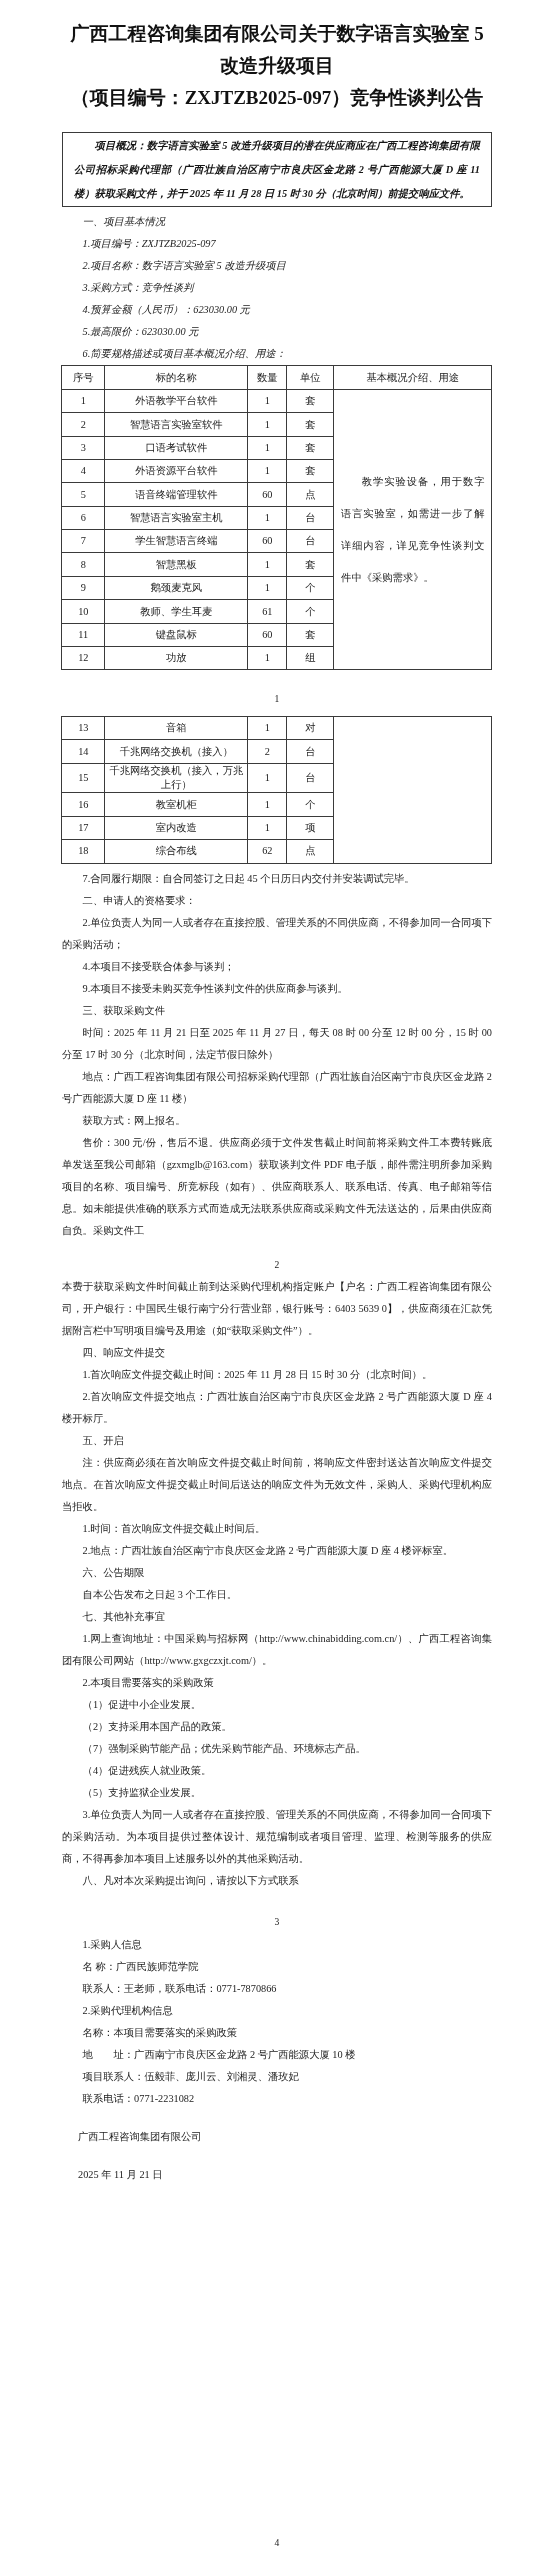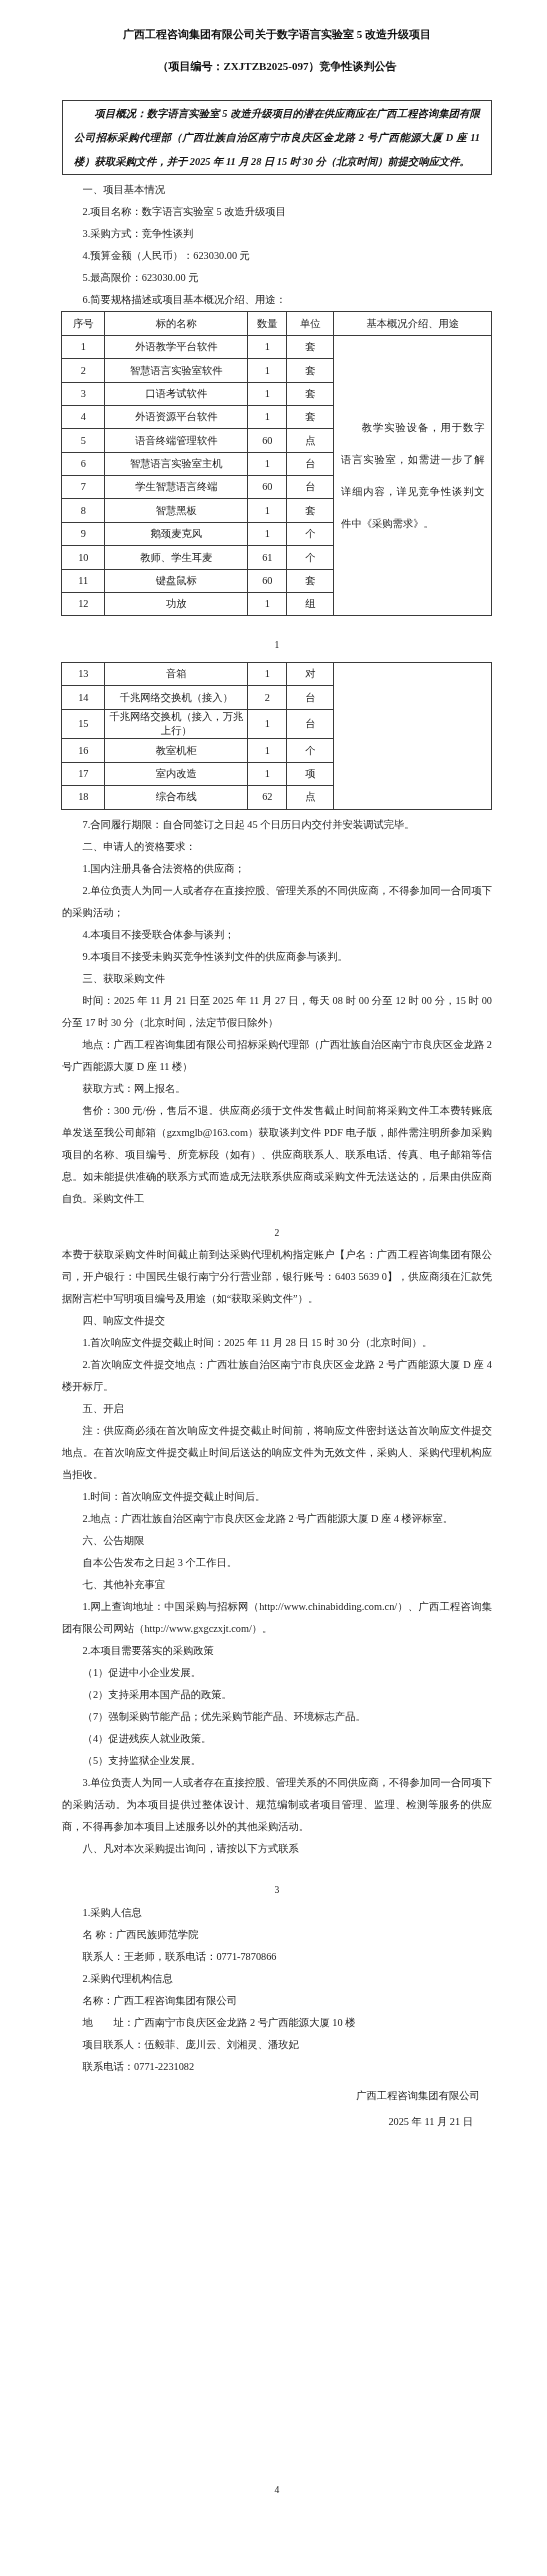--- a/index.html
+++ b/index.html
@@ -3,68 +3,69 @@
 <meta charset="utf-8">
 <style>
   html,body{margin:0;padding:0;}
   body{
     width:548px;height:2576px;overflow:hidden;background:#ffffff;
     font-family:"Liberation Serif","DejaVu Serif",serif;
     color:#1c1c1c;
   }
   .page{padding:0 56px 0 62px;}
   
-  .doc-title{margin:18px 0 0 0;text-align:center;font-size:11px;font-weight:bold;line-height:32px;color:#111;}
+  .doc-title{margin:18px 0 0 0;text-align:center;font-size:19px;font-weight:bold;line-height:32px;color:#111;}
   .doc-title .t-line{display:block;}
   
   .overview-box{border:0.7px solid #3a3a3a;margin:18px 0 0 0;padding:0.7px 11px;font-style:italic;}
   .overview-box p{margin:0;font-size:10.3px;font-weight:bold;line-height:24px;text-align:justify;text-indent:2em;color:#161616;}
   
   .paras p{margin:0;font-size:10.3px;line-height:22px;text-align:justify;color:#1c1c1c;}
   .paras p.indent{text-indent:2em;}
-  #sec-page1{margin-top:4.1px;}
+  #sec-page1{margin-top:4.1px;font-style:italic;}
   #sec-page2{margin-top:4.1px;}
   
   table.items-table{border-collapse:collapse;width:430px;margin-left:-0.7px;table-layout:fixed;}
   table.items-table th,table.items-table td{
     border:0.7px solid #3a3a3a;font-size:10.3px;font-weight:normal;
     text-align:center;vertical-align:middle;height:21px;line-height:13.7px;padding:0.7px 1.4px;color:#1c1c1c;
   }
   table.items-table td.desc-cell{
     text-align:justify;text-indent:2em;line-height:32px;padding:0 6.8px;vertical-align:middle;font-size:10.3px;margin-left:12px;
   }
   table.items-table td.desc-empty{border-left:0.7px solid #3a3a3a;}
   
   .page-num{text-align:center;font-size:9.6px;line-height:22px;color:#222;}
   .pn1{margin:18px 0 5.5px 0;}
   .pn2{margin:12.3px 0 0 0;}
   .pn3{margin:19px 0 1.4px 0;}
   .pn4{margin:346px 0 0 0;}
   
   .signature{margin-top:6.8px;}
-  .signature p{margin:4px;font-size:10.3px;line-height:22px;text-align:right;color:#1c1c1c;}
+  .signature p{margin:16px;font-size:10.3px;line-height:22px;color:#1c1c1c;}
   .sig-company{padding-right:8.2px;}
   .sig-date{padding-right:15px;}
 </style>
 </head>
 <body>
 
 <div class="page">
 
   <h1 class="doc-title">
     <span class="t-line">广西工程咨询集团有限公司关于数字语言实验室 5 改造升级项目</span>
     <span class="t-line">（项目编号：ZXJTZB2025-097）竞争性谈判公告</span>
   </h1>
 
   <div class="overview-box">
     <p>项目概况：数字语言实验室 5 改造升级项目的潜在供应商应在广西工程咨询集团有限公司招标采购代理部（广西壮族自治区南宁市良庆区金龙路 2 号广西能源大厦 D 座 11 楼）获取采购文件，并于 2025 年 11 月 28 日 15 时 30 分（北京时间）前提交响应文件。</p>
   </div>
 
   <div class="paras" id="sec-page1">
       <p class="indent">一、项目基本情况</p>
+      <p class="indent">1.项目编号：ZXJTZB2025-097</p>
       <p class="indent">2.项目名称：数字语言实验室 5 改造升级项目</p>
       <p class="indent">3.采购方式：竞争性谈判</p>
       <p class="indent">4.预算金额（人民币）：623030.00 元</p>
       <p class="indent">5.最高限价：623030.00 元</p>
       <p class="indent">6.简要规格描述或项目基本概况介绍、用途：</p>
     </div>
 
   <table class="items-table">
     <colgroup>
       <col style="width:43px">
@@ -206,21 +207,20 @@
           <td>综合布线</td>
           <td>62</td>
           <td>点</td>
         </tr>
       </tbody>
   </table>
 
   <div class="paras" id="sec-page2">
       <p class="indent">7.合同履行期限：自合同签订之日起 45 个日历日内交付并安装调试完毕。</p>
       <p class="indent">二、申请人的资格要求：</p>
-      <p class="indent">1.国内注册具备合法资格的供应商；</p>
       <p class="indent">2.单位负责人为同一人或者存在直接控股、管理关系的不同供应商，不得参加同一合同项下的采购活动；</p>
       <p class="indent">4.本项目不接受联合体参与谈判；</p>
       <p class="indent">9.本项目不接受未购买竞争性谈判文件的供应商参与谈判。</p>
       <p class="indent">三、获取采购文件</p>
       <p class="indent">时间：2025 年 11 月 21 日至 2025 年 11 月 27 日，每天 08 时 00 分至 12 时 00 分，15 时 00 分至 17 时 30 分（北京时间，法定节假日除外）</p>
       <p class="indent">地点：广西工程咨询集团有限公司招标采购代理部（广西壮族自治区南宁市良庆区金龙路 2 号广西能源大厦 D 座 11 楼）</p>
       <p class="indent">获取方式：网上报名。</p>
       <p class="indent">售价：300 元/份，售后不退。供应商必须于文件发售截止时间前将采购文件工本费转账底单发送至我公司邮箱（gzxmglb@163.com）获取谈判文件 PDF 电子版，邮件需注明所参加采购项目的名称、项目编号、所竞标段（如有）、供应商联系人、联系电话、传真、电子邮箱等信息。如未能提供准确的联系方式而造成无法联系供应商或采购文件无法送达的，后果由供应商自负。采购文件工</p>
     </div>
 
@@ -249,21 +249,21 @@
       <p class="indent">八、凡对本次采购提出询问，请按以下方式联系</p>
     </div>
 
   <div class="page-num pn3">3</div>
 
   <div class="paras" id="sec-page3">
       <p class="indent">1.采购人信息</p>
       <p class="indent">名 称：广西民族师范学院</p>
       <p class="indent">联系人：王老师，联系电话：0771-7870866</p>
       <p class="indent">2.采购代理机构信息</p>
-      <p class="indent">名称：广西工程咨询集团有限公司</p>
+      <p class="indent">名称：本项目需要落实的采购政策</p>
       <p class="indent">地　　址：广西南宁市良庆区金龙路 2 号广西能源大厦 10 楼</p>
       <p class="indent">项目联系人：伍毅菲、庞川云、刘湘灵、潘玫妃</p>
       <p class="indent">联系电话：0771-2231082</p>
     </div>
 
   <div class="signature">
     <p class="sig-company">广西工程咨询集团有限公司</p>
     <p class="sig-date">2025 年 11 月 21 日</p>
   </div>
 

